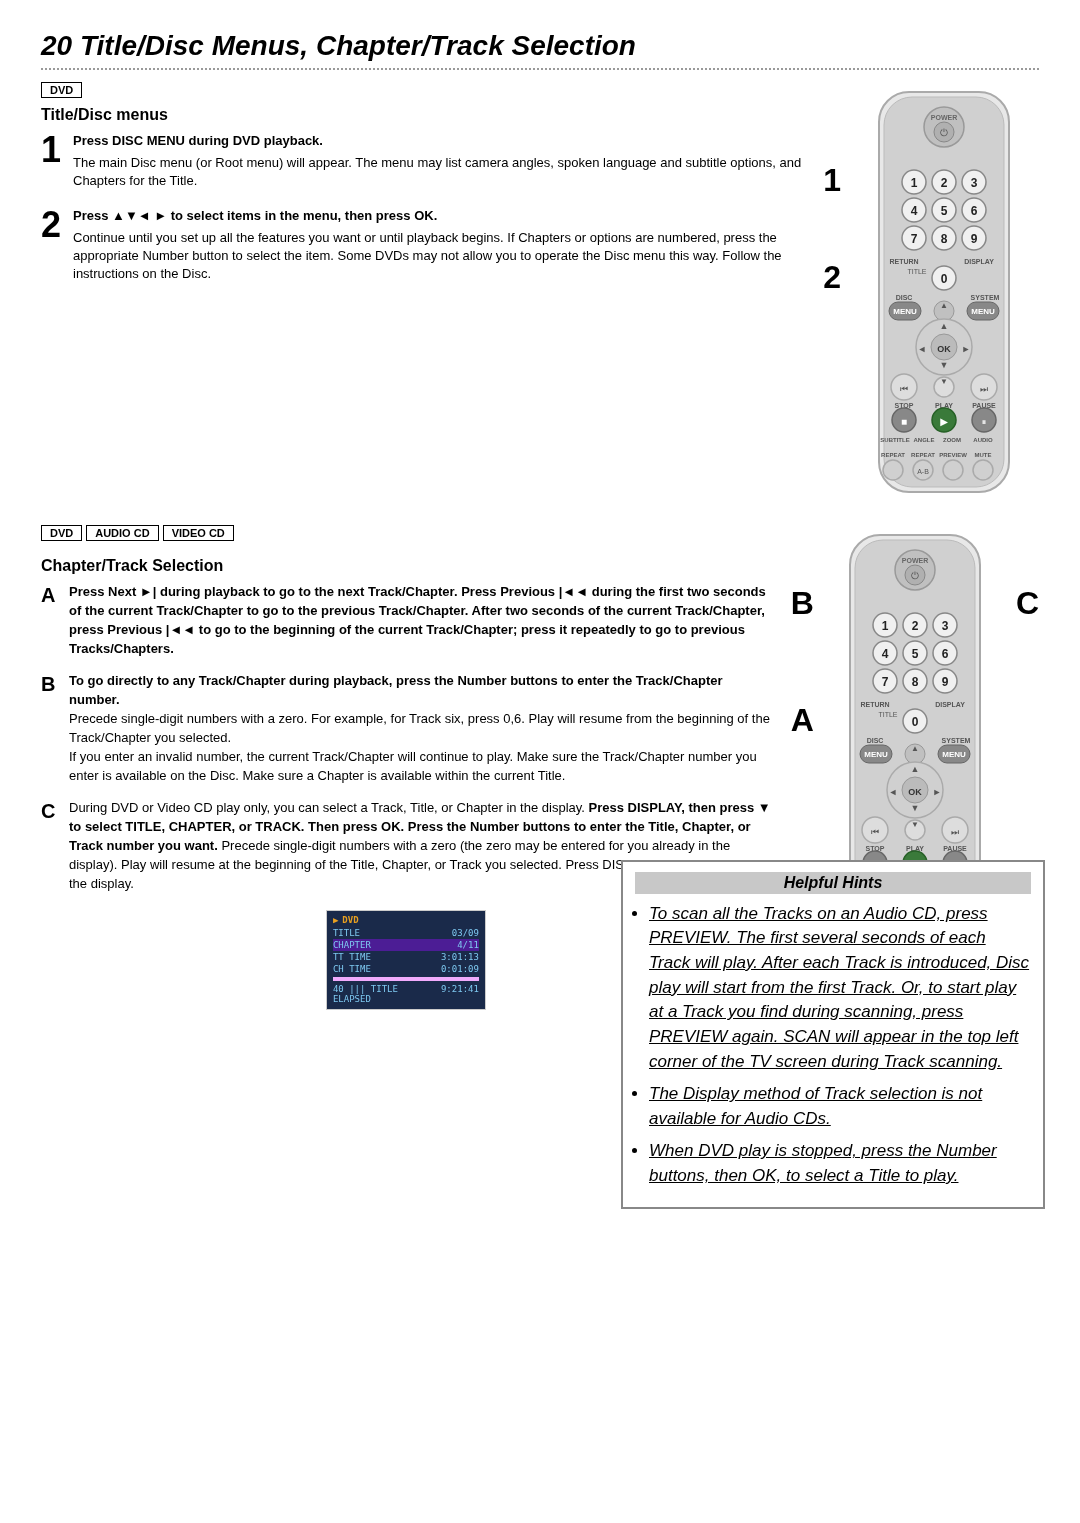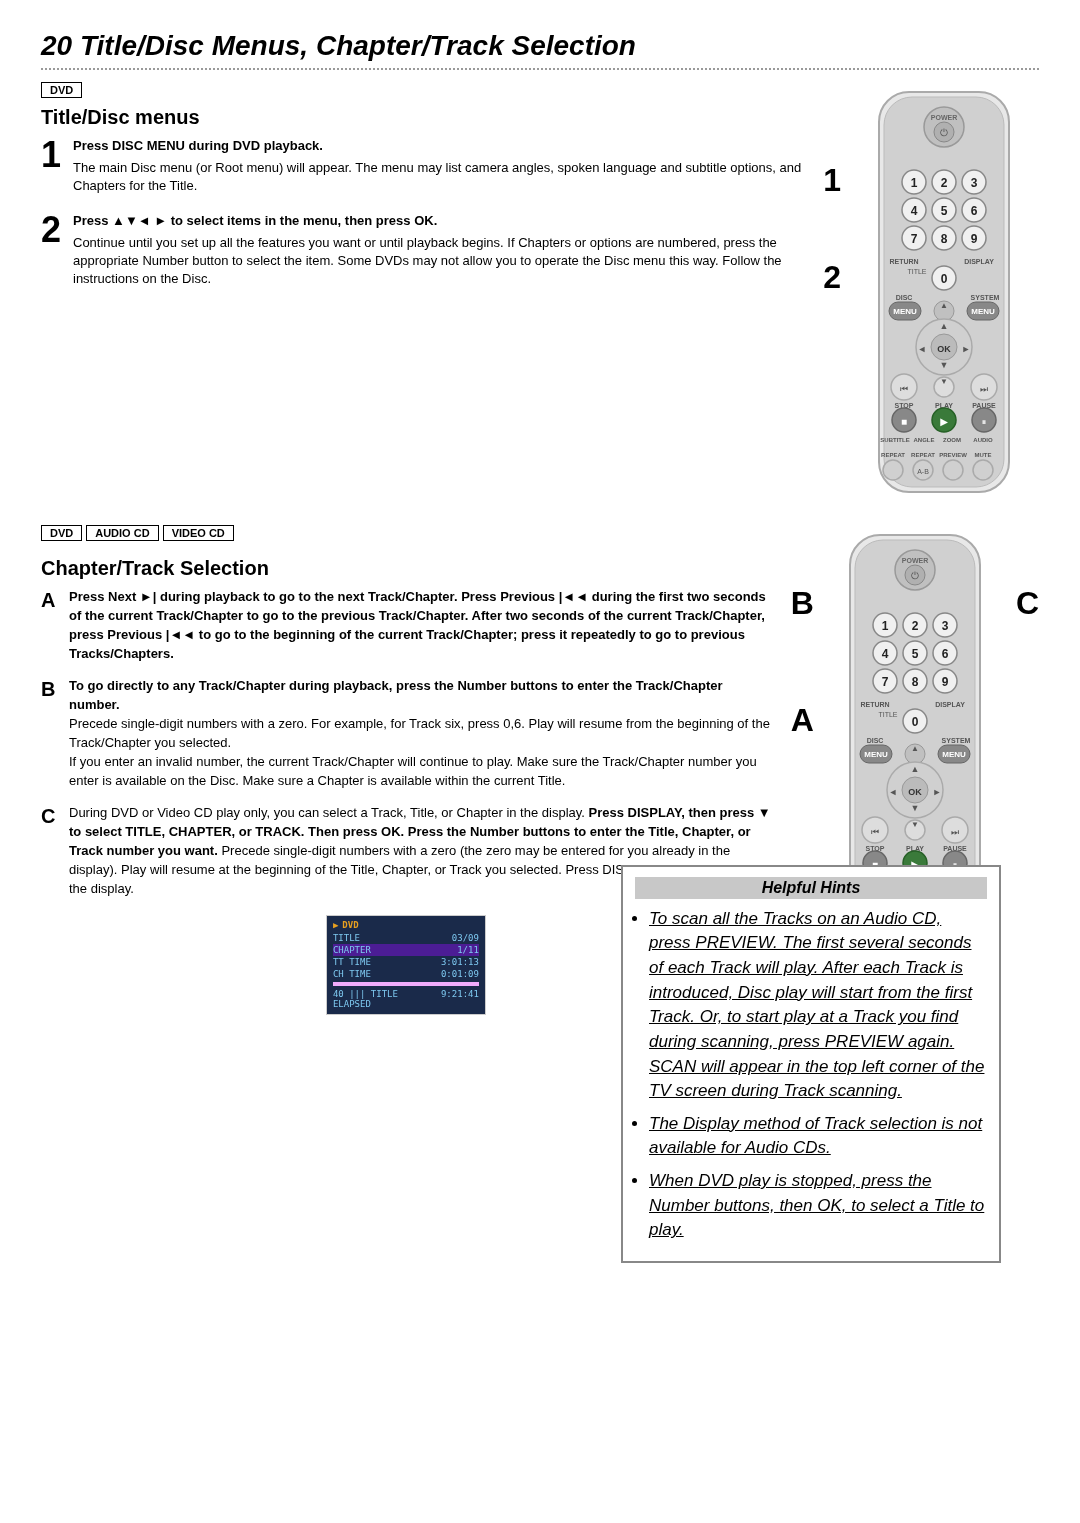--- a/index.html
+++ b/index.html
@@ -45,21 +45,21 @@
     }
 
     .badges-row {
       display: flex;
       gap: 4px;
       margin-bottom: 8px;
     }
 
     
     .section-heading {
-      font-size: 20px;
+      font-size: 16px;
       font-weight: bold;
       margin-bottom: 8px;
     }
 
     
     .main-section {
       display: flex;
       gap: 20px;
       margin-bottom: 20px;
     }
@@ -405,21 +405,21 @@
           <div style="display:flex;align-items:center;gap:4px;margin-bottom:2px;">
             <span style="color:#e8a020;font-weight:bold;font-size:9px;">▶</span>
             <span style="color:#e8a020;font-weight:bold;font-size:9px;">DVD</span>
           </div>
           <div class="dvd-screen-row">
             <span>TITLE</span>
               <span>03/09</span>
           </div>
           <div class="dvd-screen-row highlight">
             <span>CHAPTER</span>
-              <span>1/11</span>
+              <span>4/11</span>
           </div>
           <div class="dvd-screen-row">
             <span>TT TIME</span>
               <span>3:01:13</span>
           </div>
           <div class="dvd-screen-row">
             <span>CH TIME</span>
               <span>0:01:09</span>
           </div>
           <div style="border-top:4px solid #f0abfc;margin-top:2px;padding-top:2px;">
@@ -529,21 +529,21 @@
           <circle cx="104" cy="388" r="10" fill="#d0d0d0" stroke="#aaa" stroke-width="1.5"></circle>
           <circle cx="134" cy="388" r="10" fill="#d0d0d0" stroke="#aaa" stroke-width="1.5"></circle>
         </svg>
       </div>
       <div class="callout-letters-right">
         <div style="font-size:32px;font-weight:bold;">C</div>
       </div>
     </div>
   </div>
 
-  <div style="position:relative;margin-top:-180px;margin-left:580px;width:380px;">
+  <div style="position:relative;margin-top:-180px;margin-left:580px;width:424px;">
     <div class="helpful-hints">
       <div class="helpful-hints-title">Helpful Hints</div>
       <ul>
         <li>To scan all the Tracks on an Audio CD, press PREVIEW. The first several seconds of each Track will play. After each Track is introduced, Disc play will start from the first Track. Or, to start play at a Track you find during scanning, press PREVIEW again. SCAN will appear in the top left corner of the TV screen during Track scanning.</li>
         <li>The Display method of Track selection is not available for Audio CDs.</li>
         <li>When DVD play is stopped, press the Number buttons, then OK, to select a Title to play.</li>
       </ul>
     </div>
   </div>
 

